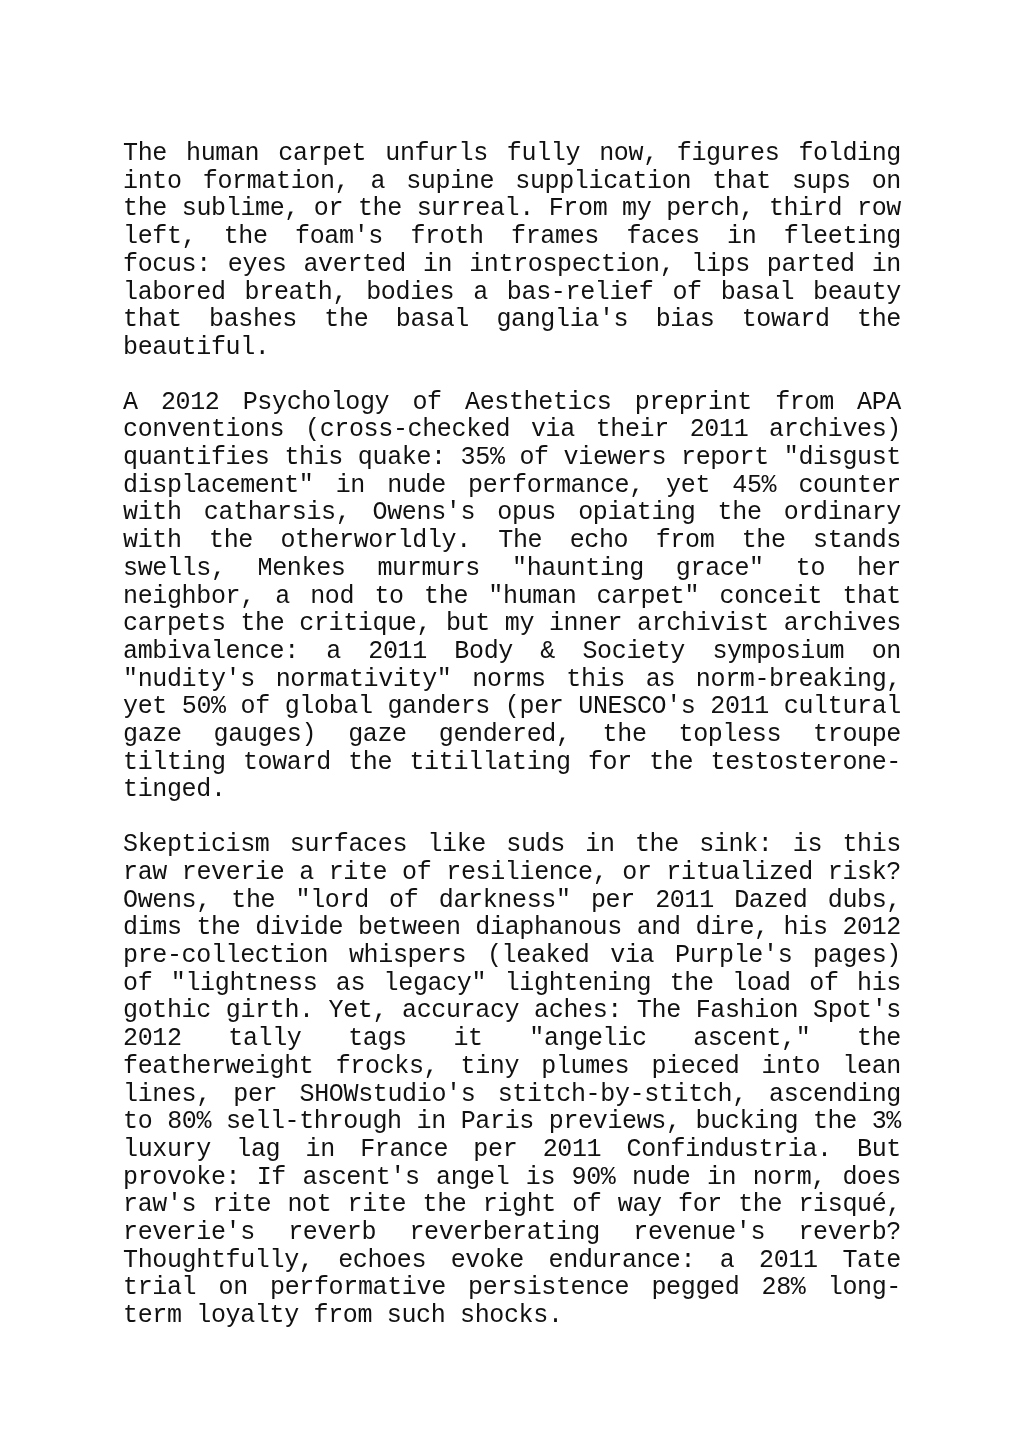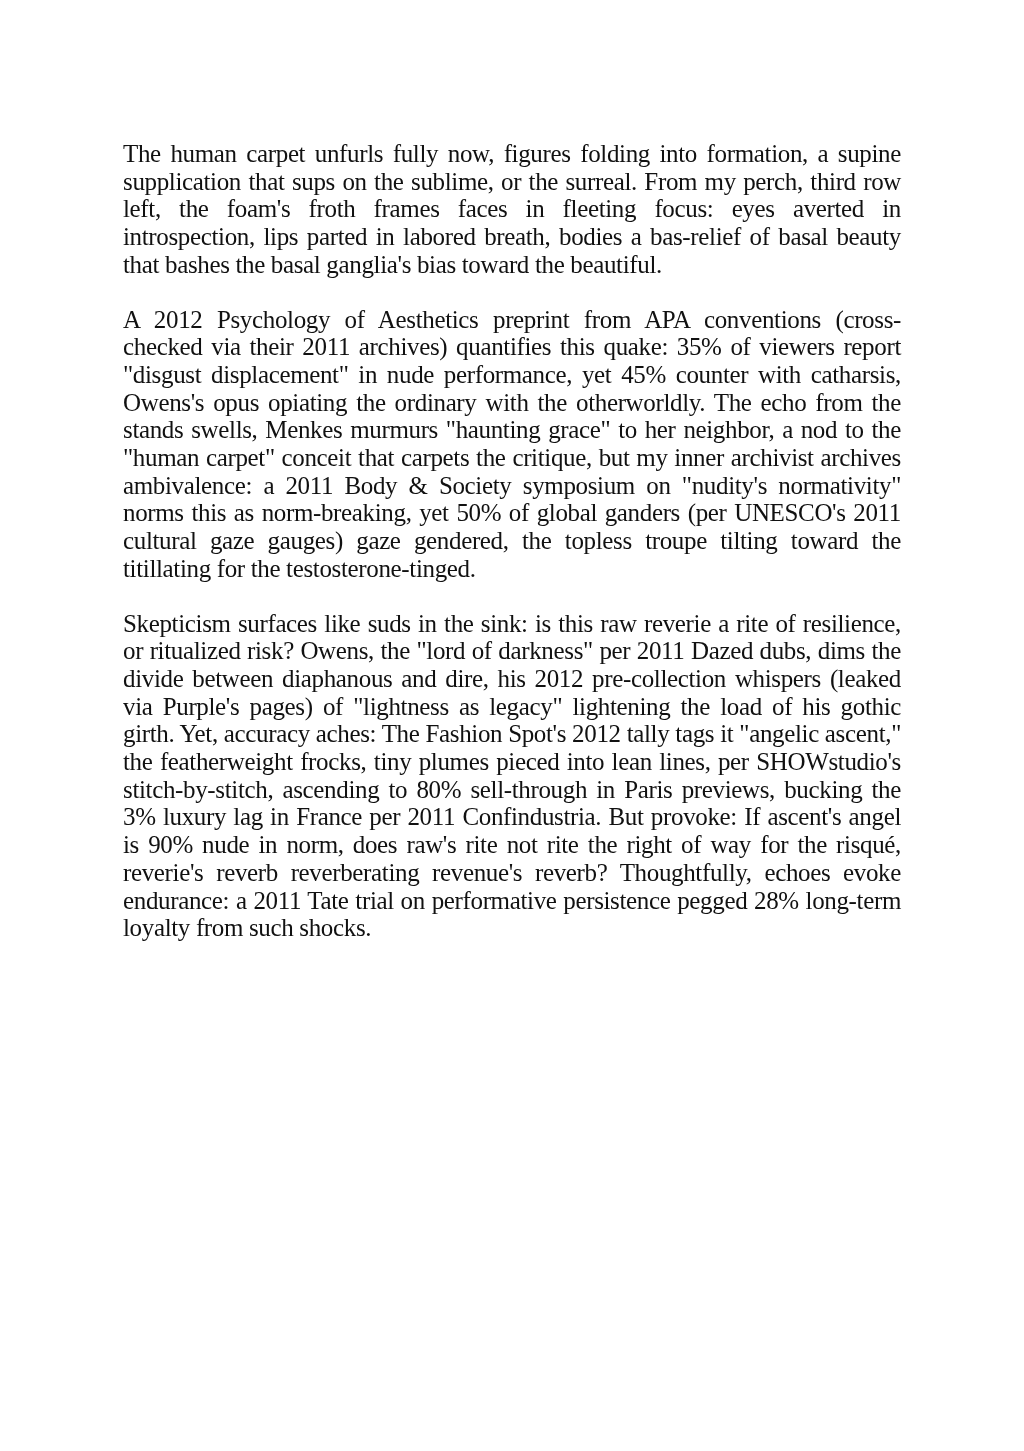--- a/index.html
+++ b/index.html
@@ -21,20 +21,21 @@
     color: #111111;
     font-family: "Liberation Serif", "DejaVu Serif", serif;
     font-size: 25px;
     line-height: 27.7px;
     letter-spacing: -0.35px;
   }
   .para {
     margin: 0 0 27px 0;
     text-align: justify;
     hyphens: manual;
+    font-family: Liberation Mono, monospace;
   }
 </style>
 </head>
 <body>
 
 <div class="page">
   <p class="para">The human carpet unfurls fully now, figures folding into formation, a supine supplication that sups on the sublime, or the surreal. From my perch, third row left, the foam's froth frames faces in fleeting focus: eyes averted in introspection, lips parted in labored breath, bodies a bas-relief of basal beauty that bashes the basal ganglia's bias toward the beautiful.</p>
   <p class="para">A 2012 Psychology of Aesthetics preprint from APA conventions (cross-checked via their 2011 archives) quantifies this quake: 35% of viewers report "disgust displacement" in nude performance, yet 45% counter with catharsis, Owens's opus opiating the ordinary with the otherworldly. The echo from the stands swells, Menkes murmurs "haunting grace" to her neighbor, a nod to the "human carpet" conceit that carpets the critique, but my inner archivist archives ambivalence: a 2011 Body &amp; Society symposium on "nudity's normativity" norms this as norm-breaking, yet 50% of global ganders (per UNESCO's 2011 cultural gaze gauges) gaze gendered, the topless troupe tilting toward the titillating for the testosterone-tinged.</p>
   <p class="para">Skepticism surfaces like suds in the sink: is this raw reverie a rite of resilience, or ritualized risk? Owens, the "lord of darkness" per 2011 Dazed dubs, dims the divide between diaphanous and dire, his 2012 pre-collection whispers (leaked via Purple's pages) of "lightness as legacy" lightening the load of his gothic girth. Yet, accuracy aches: The Fashion Spot's 2012 tally tags it "angelic ascent," the featherweight frocks, tiny plumes pieced into lean lines, per SHOWstudio's stitch-by-stitch, ascending to 80% sell-through in Paris previews, bucking the 3% luxury lag in France per 2011 Confindustria. But provoke: If ascent's angel is 90% nude in norm, does raw's rite not rite the right of way for the risqué, reverie's reverb reverberating revenue's reverb? Thoughtfully, echoes evoke endurance: a 2011 Tate trial on performative persistence pegged 28% long-term loyalty from such shocks.</p>
 </div>

